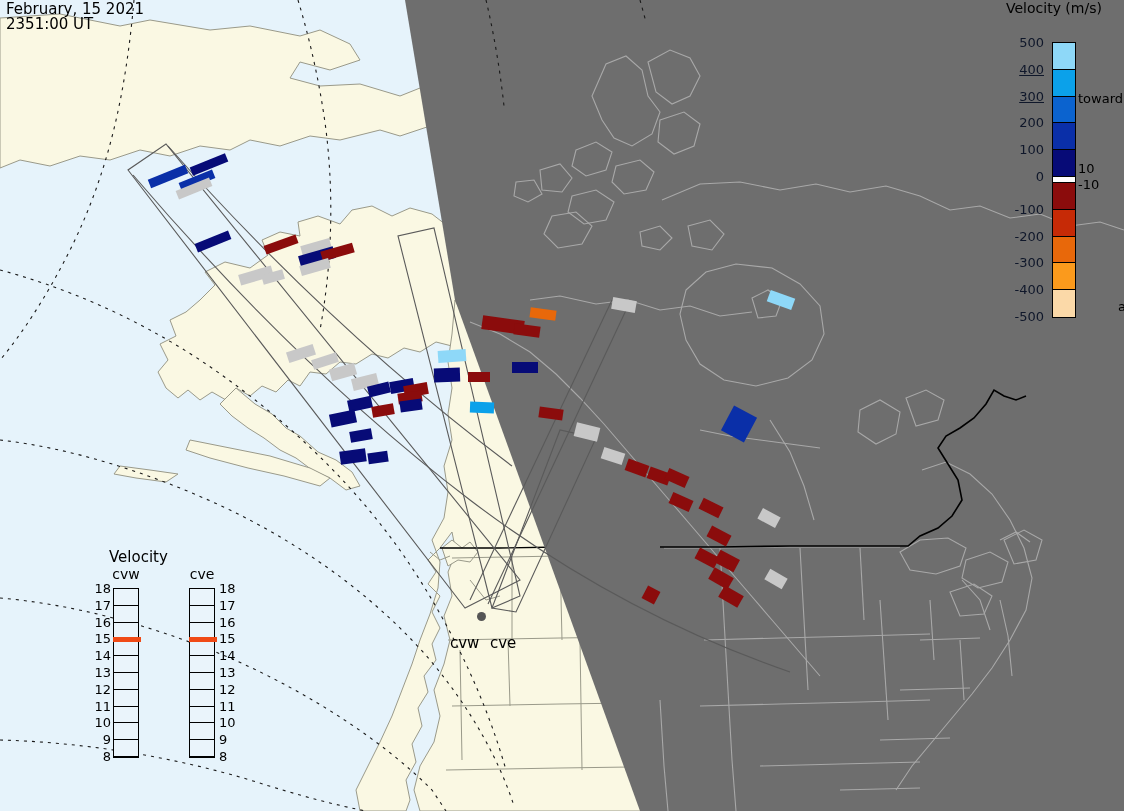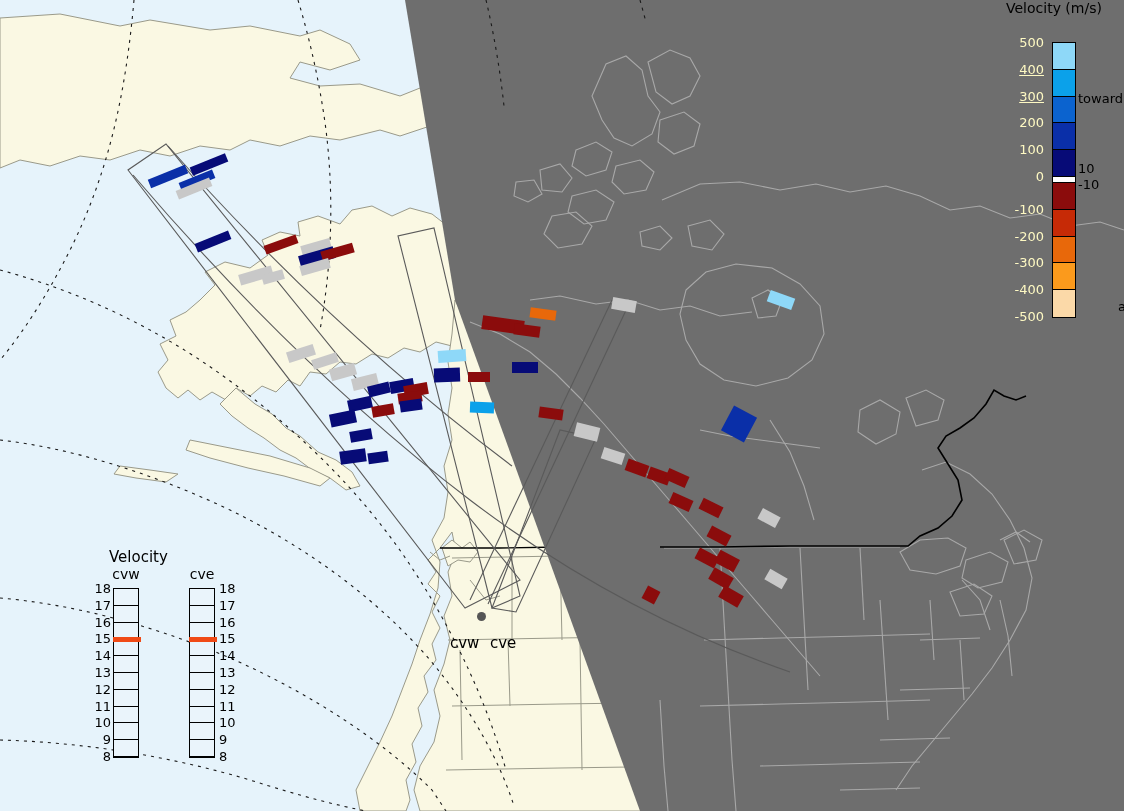--- a/index.html
+++ b/index.html
@@ -14,21 +14,21 @@
   #timestamp div{white-space:pre;}
 
   
   #velpanel{position:absolute;left:996px;top:0px;width:128px;height:340px;z-index:45;}
   #veltitle{position:absolute;left:10px;top:0;color:#000;font-size:14px;white-space:nowrap;}
   #velbar{position:absolute;left:56px;top:42px;width:24px;height:276px;
           border:1px solid #000;box-sizing:border-box;}
   #velbar .seg{width:100%;box-sizing:border-box;border-bottom:1px solid #000;}
   #velbar .seg:last-child{border-bottom:none;}
   .velticks{position:absolute;left:0px;top:34px;width:52px;}
-  .velticks .t{position:absolute;right:4px;color:#fef9c3;font-size:13px;line-height:13px;text-align:center;}
+  .velticks .t{position:absolute;right:4px;color:#0f172a;font-size:13px;line-height:13px;text-align:center;}
   .velside{position:absolute;left:82px;top:34px;width:46px;}
   .velside .t{position:absolute;left:0;color:#000;font-size:13px;line-height:13px;white-space:nowrap;}
 
   
   #freqpanel{position:absolute;left:85px;top:548px;width:150px;height:240px;z-index:45;}
   #freqtitle{position:absolute;left:24px;top:0px;color:#000;font-size:15px;white-space:nowrap;}
   .fcol{position:absolute;top:18px;}
   .fcol .hdr{position:absolute;top:0px;left:0px;width:46px;text-align:center;color:#000;font-size:14px;}
   .fbar{position:absolute;top:22px;left:10px;width:26px;height:170px;
         border:1px solid #000;box-sizing:border-box;background:#eaf4fb;}
@@ -260,20 +260,24 @@
         <rect x="759" y="512" width="20" height="12" fill="#c8c8c8" transform="rotate(28,769,518)"></rect>
         <rect x="766" y="573" width="20" height="12" fill="#c8c8c8" transform="rotate(30,776,579)"></rect>
       </g>
 
     <g fill="#c8c8c8" opacity="0.95">
       <path d="M150,358 C240,420 330,486 420,536 C510,586 610,628 700,658 L724,614
                C630,584 532,540 446,488 C360,436 272,362 190,292 Z" opacity="0.0"></path>
     </g>
   </svg>
 
+  <div id="timestamp">
+    <div>February, 15 2021</div>
+    <div>2351:00 UT</div>
+  </div>
 
   <div id="velpanel">
     <div id="veltitle">Velocity (m/s)</div>
     <div id="velbar">
         <div class="seg" style="background: rgb(142, 216, 248); height: 26.8px;"></div>
         <div class="seg" style="background: rgb(11, 161, 234); height: 26.8px;"></div>
         <div class="seg" style="background: rgb(11, 99, 207); height: 26.8px;"></div>
         <div class="seg" style="background: rgb(10, 47, 168); height: 26.8px;"></div>
         <div class="seg" style="background: rgb(7, 11, 119); height: 26.8px;"></div>
         <div class="seg" style="background: rgb(255, 255, 255); height: 6px;"></div>

